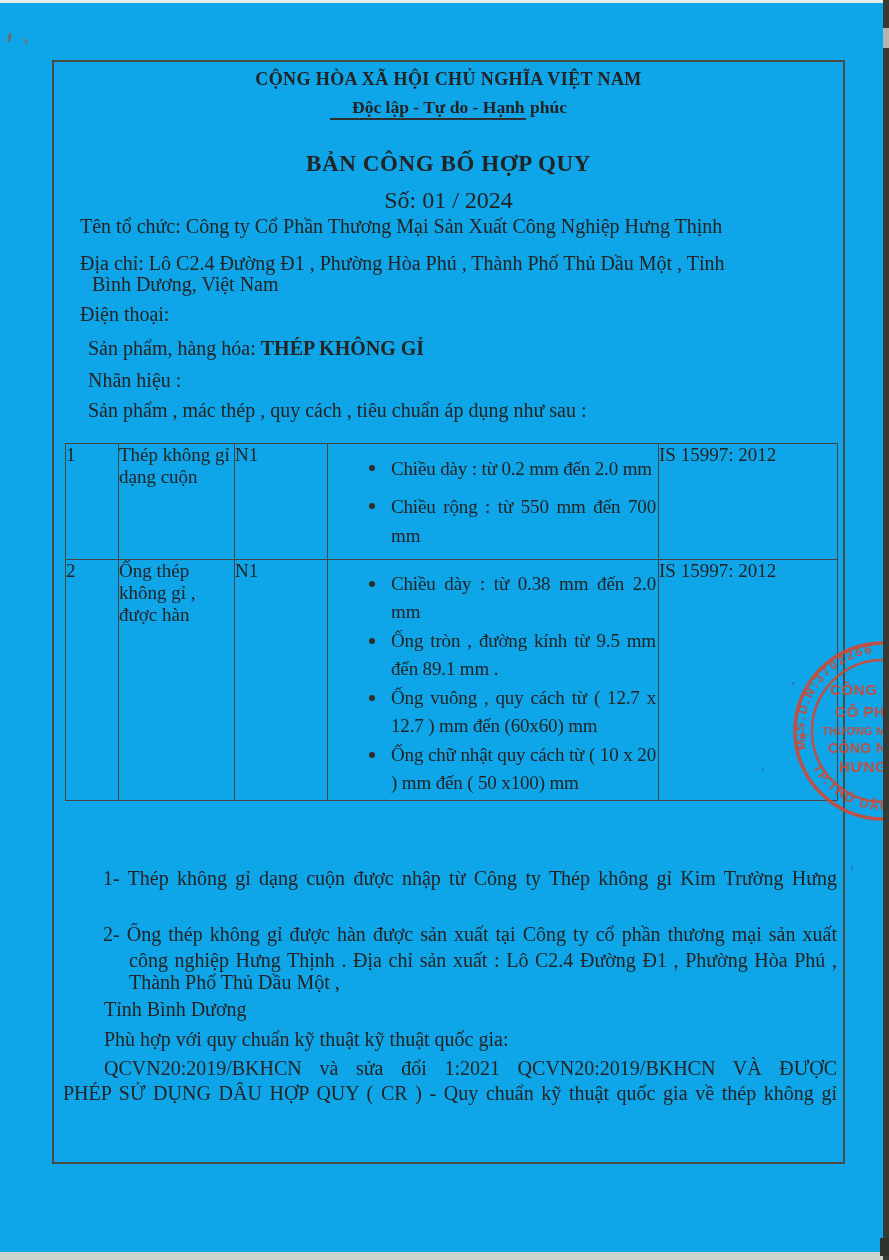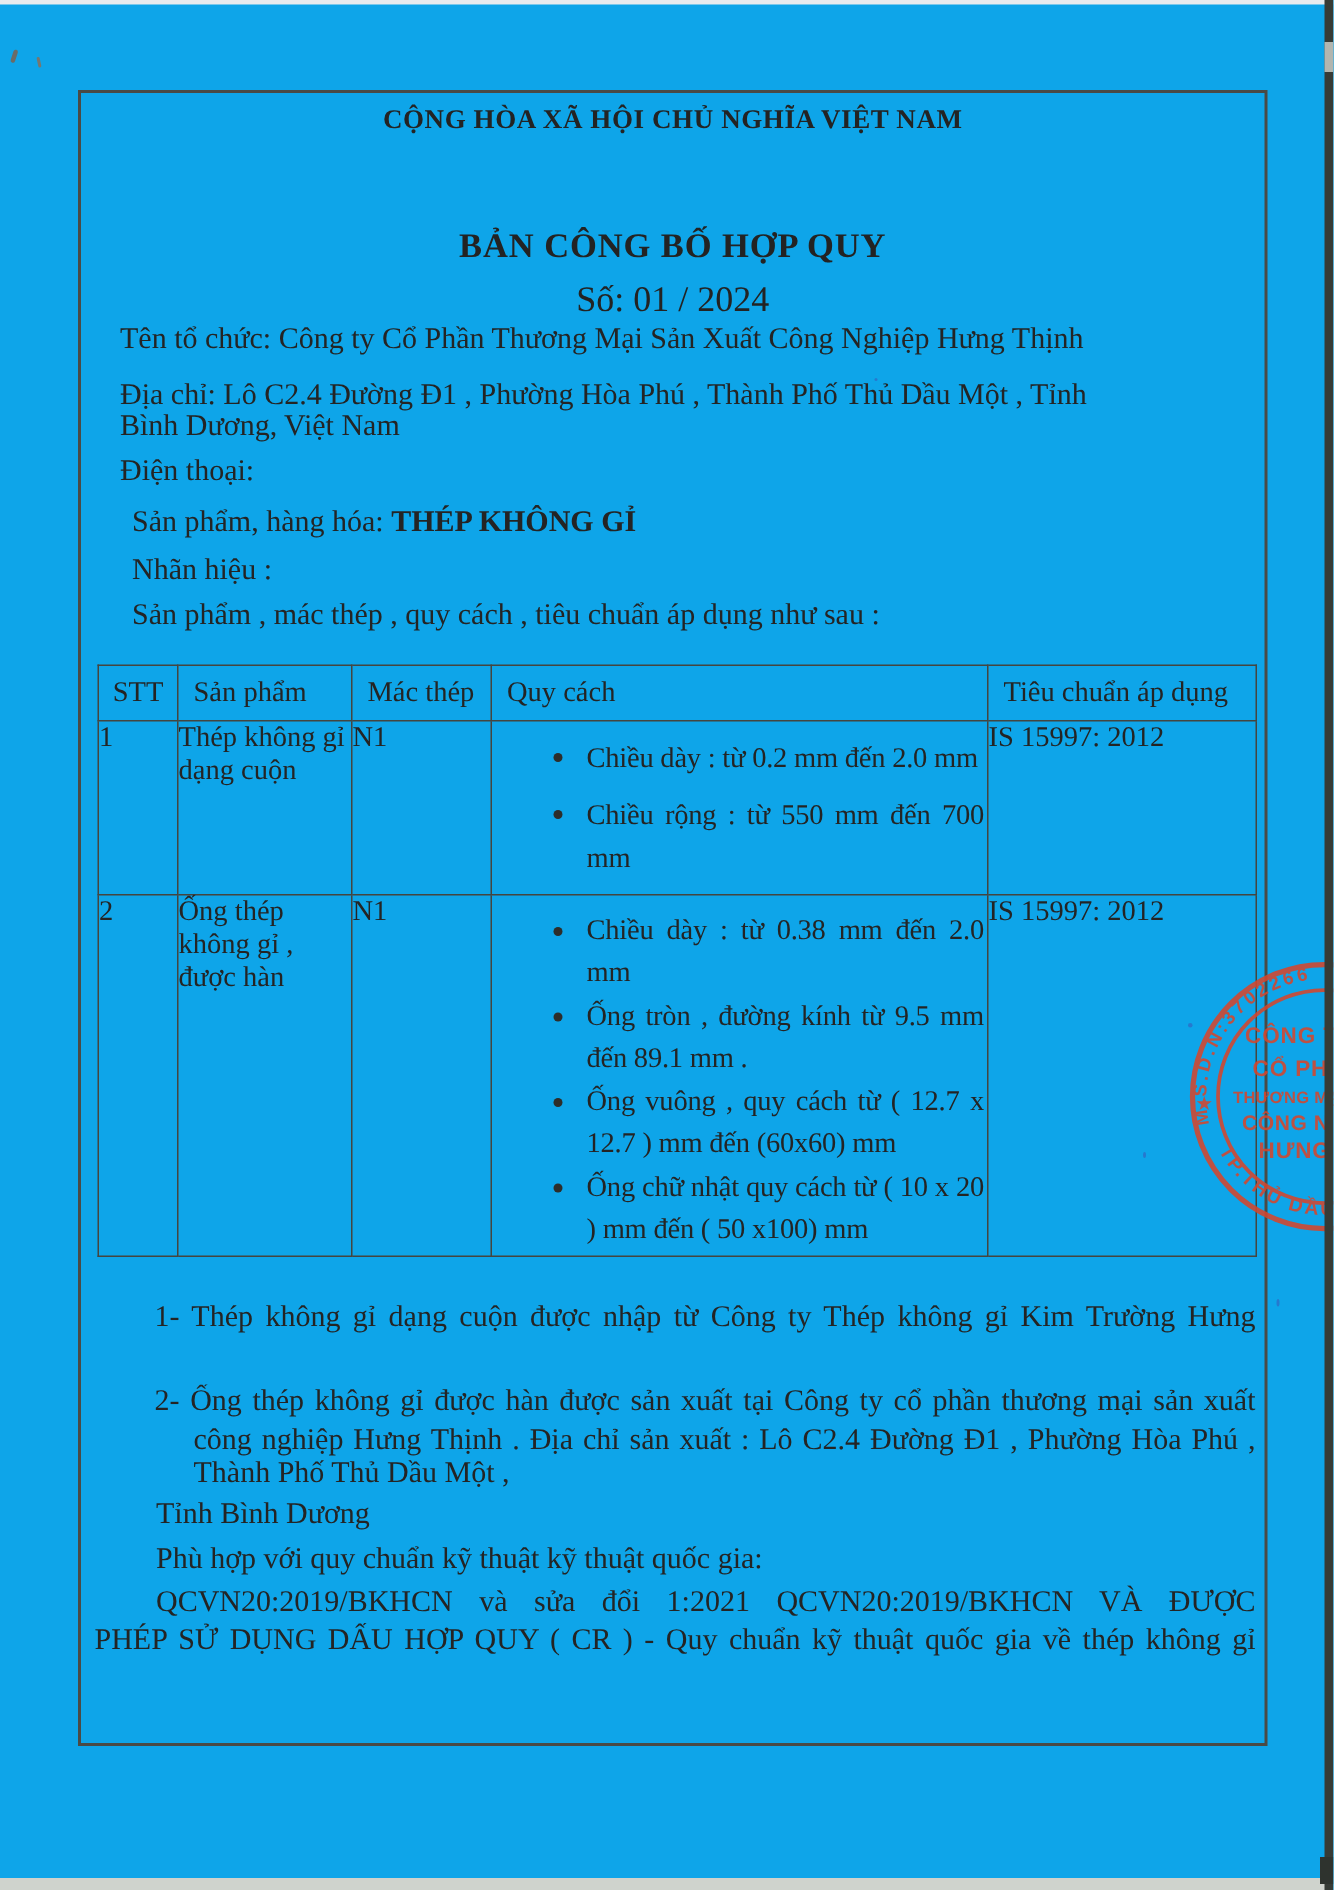--- a/index.html
+++ b/index.html
@@ -87,47 +87,41 @@
   <div class="pen-mark1"></div>
   <div class="pen-mark2"></div>
   <div class="speck s1"></div>
   <div class="speck s2"></div>
   <div class="speck s3"></div>
   <div class="speck s4"></div>
 
   <div class="doc-frame"></div>
 
   <div class="cline nat-title">CỘNG HÒA XÃ HỘI CHỦ NGHĨA VIỆT NAM</div>
+  <div class="cline motto"><span class="u">Độc lập - Tự do - Hạnh</span><span> phúc</span></div>
   <div class="cline doc-title">BẢN CÔNG BỐ HỢP QUY</div>
   <div class="cline doc-number">Số: 01 / 2024</div>
 
   <div class="line" style="left:80px;top:215px;">Tên tổ chức: Công ty Cổ Phần Thương Mại Sản Xuất Công Nghiệp Hưng Thịnh</div>
   <div class="line" style="left:80px;top:252px;">Địa chỉ: Lô C2.4 Đường Đ1 , Phường Hòa Phú , Thành Phố Thủ Dầu Một , Tỉnh</div>
-  <div class="line" style="left:80px;top:273px;">Bình Dương, Việt Nam</div>
+  <div class="line" style="left:92px;top:273px;">Bình Dương, Việt Nam</div>
   <div class="line" style="left:80px;top:303px;">Điện thoại:</div>
   <div class="line" style="left:88px;top:337px;"><span>Sản phẩm, hàng hóa: </span><span class="b">THÉP KHÔNG GỈ</span></div>
   <div class="line" style="left:88px;top:369px;">Nhãn hiệu :</div>
   <div class="line" style="left:88px;top:399px;">Sản phẩm , mác thép , quy cách , tiêu chuẩn áp dụng như sau :</div>
 
   <table class="spec">
     <colgroup>
       <col style="width:53px">
         <col style="width:116px">
         <col style="width:93px">
         <col style="width:331px">
         <col style="width:179px">
     </colgroup>
     <tbody>
-        <tr>
-      <th class="c">STT</th>
-      <th>Sản phẩm</th>
-      <th>Mác thép</th>
-      <th>Quy cách</th>
-      <th>Tiêu chuẩn áp dụng</th>
-    </tr>
     <tr class="r1">
       <td class="stt">1</td>
       <td class="sp">Thép không gỉ dạng cuộn</td>
       <td class="mt">N1</td>
       <td class="qc">
         <ul>
           <li><span class="dot"></span><span>Chiều dày : từ 0.2 mm đến 2.0 mm</span></li>
           <li><span class="dot"></span><span>Chiều rộng : từ 550 mm đến 700 mm</span></li>
         </ul>
       </td>

